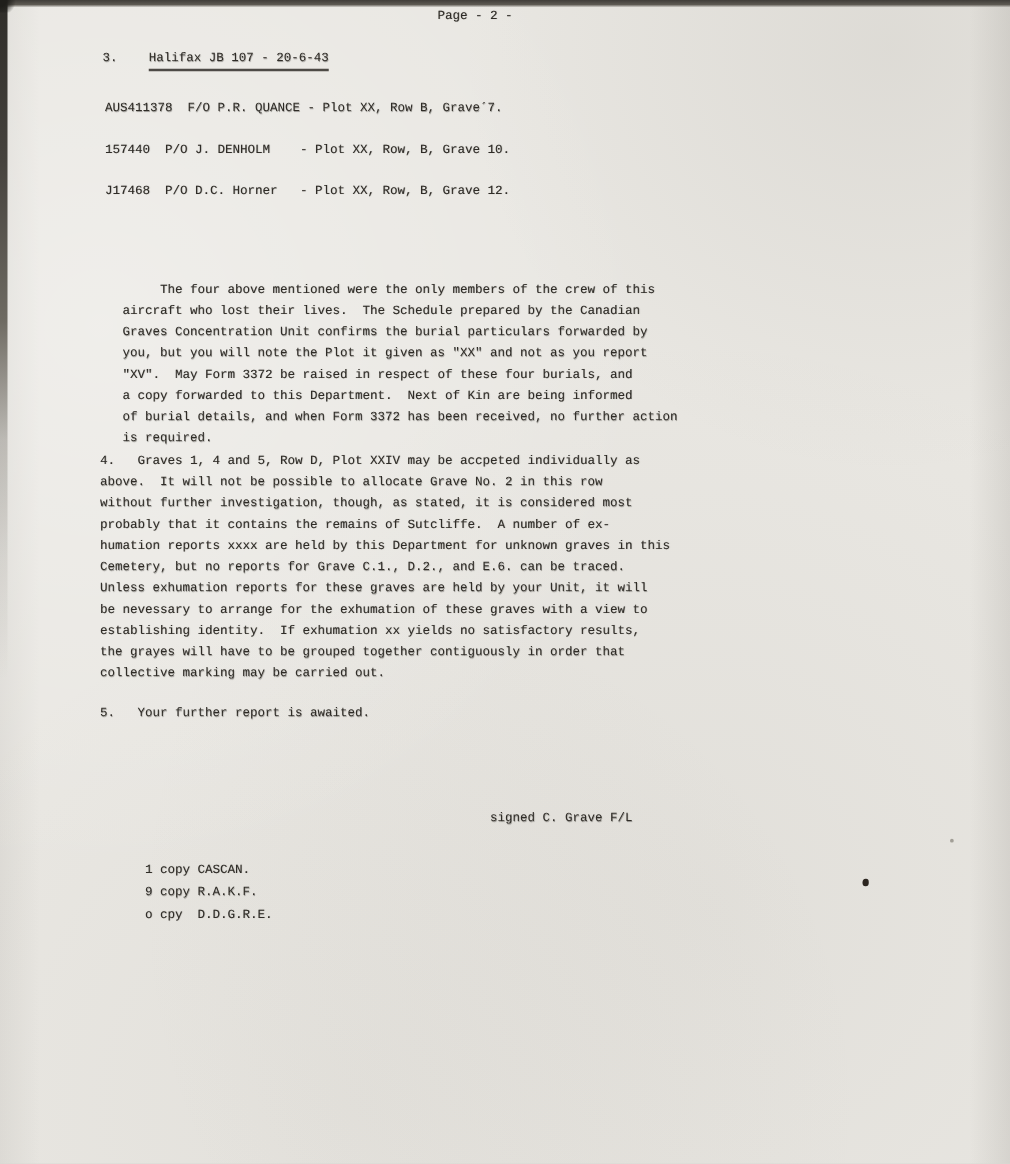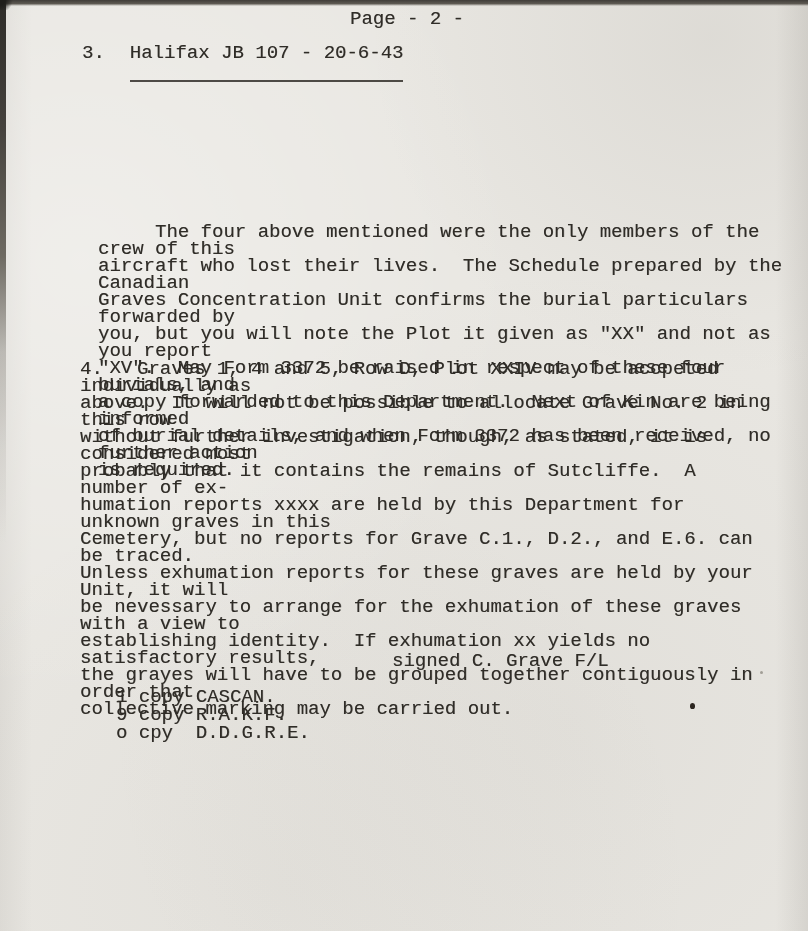--- a/index.html
+++ b/index.html
@@ -10,21 +10,21 @@
     height: 931px;
     overflow: hidden;
     background-color: #e9e7e2;
     background-image:
       radial-gradient(circle at 88% 4%, rgba(120,115,105,0.10), transparent 30%),
       radial-gradient(circle at 10% 28%, rgba(255,255,255,0.30), transparent 45%),
       radial-gradient(circle at 70% 78%, rgba(130,125,115,0.07), transparent 50%),
       radial-gradient(circle at 35% 95%, rgba(130,125,115,0.06), transparent 40%),
       linear-gradient(90deg, rgba(90,85,78,0.08) 0, rgba(90,85,78,0) 4%, rgba(90,85,78,0) 96%, rgba(90,85,78,0.12) 100%);
     font-family: "Liberation Mono", "DejaVu Sans Mono", monospace;
-    font-size: 19px;
+    font-size: 10px;
     color: #2f2c27;
     text-shadow: 0.4px 0.4px 0.6px rgba(47,44,39,0.45);
   }
   .edge-top {
     position: absolute; top: 0; left: 0; width: 100%; height: 6px;
     background: linear-gradient(180deg, #403d39 0%, #5d5952 60%, rgba(93,89,82,0) 100%);
   }
   .edge-left {
     position: absolute; top: 0; left: 0; width: 6px; height: 640px;
     background: linear-gradient(180deg, #2f2d29 0%, #45423d 20%, #6e6a62 40%,
@@ -32,21 +32,21 @@
   }
   .edge-corner {
     position: absolute; top: 0; left: 0; width: 14px; height: 10px;
     background: radial-gradient(circle at 0 0, #1f1e1b 30%, rgba(31,30,27,0) 75%);
   }
   .page-header { position: absolute; left: 350px; top: 8px; white-space: pre; }
   .heading { position: absolute; left: 82px; top: 42px; white-space: pre; }
   .heading .htitle {
     display: inline-block;
     margin-left: 25px;
-    padding-bottom: 16px;
+    padding-bottom: 2px;
     border-bottom: 2px solid rgba(49,46,41,0.85);
   }
   .crew { position: absolute; left: 84px; top: 79px; }
   .crew .crew-row { white-space: pre; line-height: 17px; margin-bottom: 16px; }
   .para { position: absolute; left: 80px; width: 690px; white-space: pre-wrap; line-height: 17px; }
   .p3 { top: 224px; margin-left: 18px; }
   .p4 { top: 361px; }
   .p5 { top: 563px; }
   .signature { position: absolute; left: 392px; top: 650px; white-space: pre; }
   .dist { position: absolute; left: 76px; top: 688px; }
@@ -66,20 +66,23 @@
 <div class="page">
   <div class="edge-top"></div>
   <div class="edge-left"></div>
   <div class="edge-corner"></div>
 
   <div class="page-header">Page - 2 -</div>
 
   <div class="heading"><span class="hnum">3.</span><span class="htitle">Halifax JB 107 - 20-6-43</span></div>
 
   <div class="crew">
+      <div class="crew-row">AUS411378  F/O P.R. QUANCE - Plot XX, Row B, Grave´7.</div>
+      <div class="crew-row">157440  P/O J. DENHOLM    - Plot XX, Row, B, Grave 10.</div>
+      <div class="crew-row">J17468  P/O D.C. Horner   - Plot XX, Row, B, Grave 12.</div>
     </div>
 
   <div class="para p3">     The four above mentioned were the only members of the crew of this
 aircraft who lost their lives.  The Schedule prepared by the Canadian
 Graves Concentration Unit confirms the burial particulars forwarded by
 you, but you will note the Plot it given as "XX" and not as you report
 "XV".  May Form 3372 be raised in respect of these four burials, and
 a copy forwarded to this Department.  Next of Kin are being informed
 of burial details, and when Form 3372 has been received, no further action
 is required.</div>
@@ -89,20 +92,21 @@
 without further investigation, though, as stated, it is considered most
 probably that it contains the remains of Sutcliffe.  A number of ex-
 humation reports xxxx are held by this Department for unknown graves in this
 Cemetery, but no reports for Grave C.1., D.2., and E.6. can be traced.
 Unless exhumation reports for these graves are held by your Unit, it will
 be nevessary to arrange for the exhumation of these graves with a view to
 establishing identity.  If exhumation xx yields no satisfactory results,
 the grayes will have to be grouped together contiguously in order that
 collective marking may be carried out.</div>
 
+  <div class="para p5">5.   Your further report is awaited.</div>
 
   <div class="signature">signed C. Grave F/L</div>
 
   <div class="dist">
       <div class="dist-line">1 copy CASCAN.</div>
       <div class="dist-line">9 copy R.A.K.F.</div>
       <div class="dist-line">o cpy  D.D.G.R.E.</div>
     </div>
 
   <div class="speck-1"></div>

